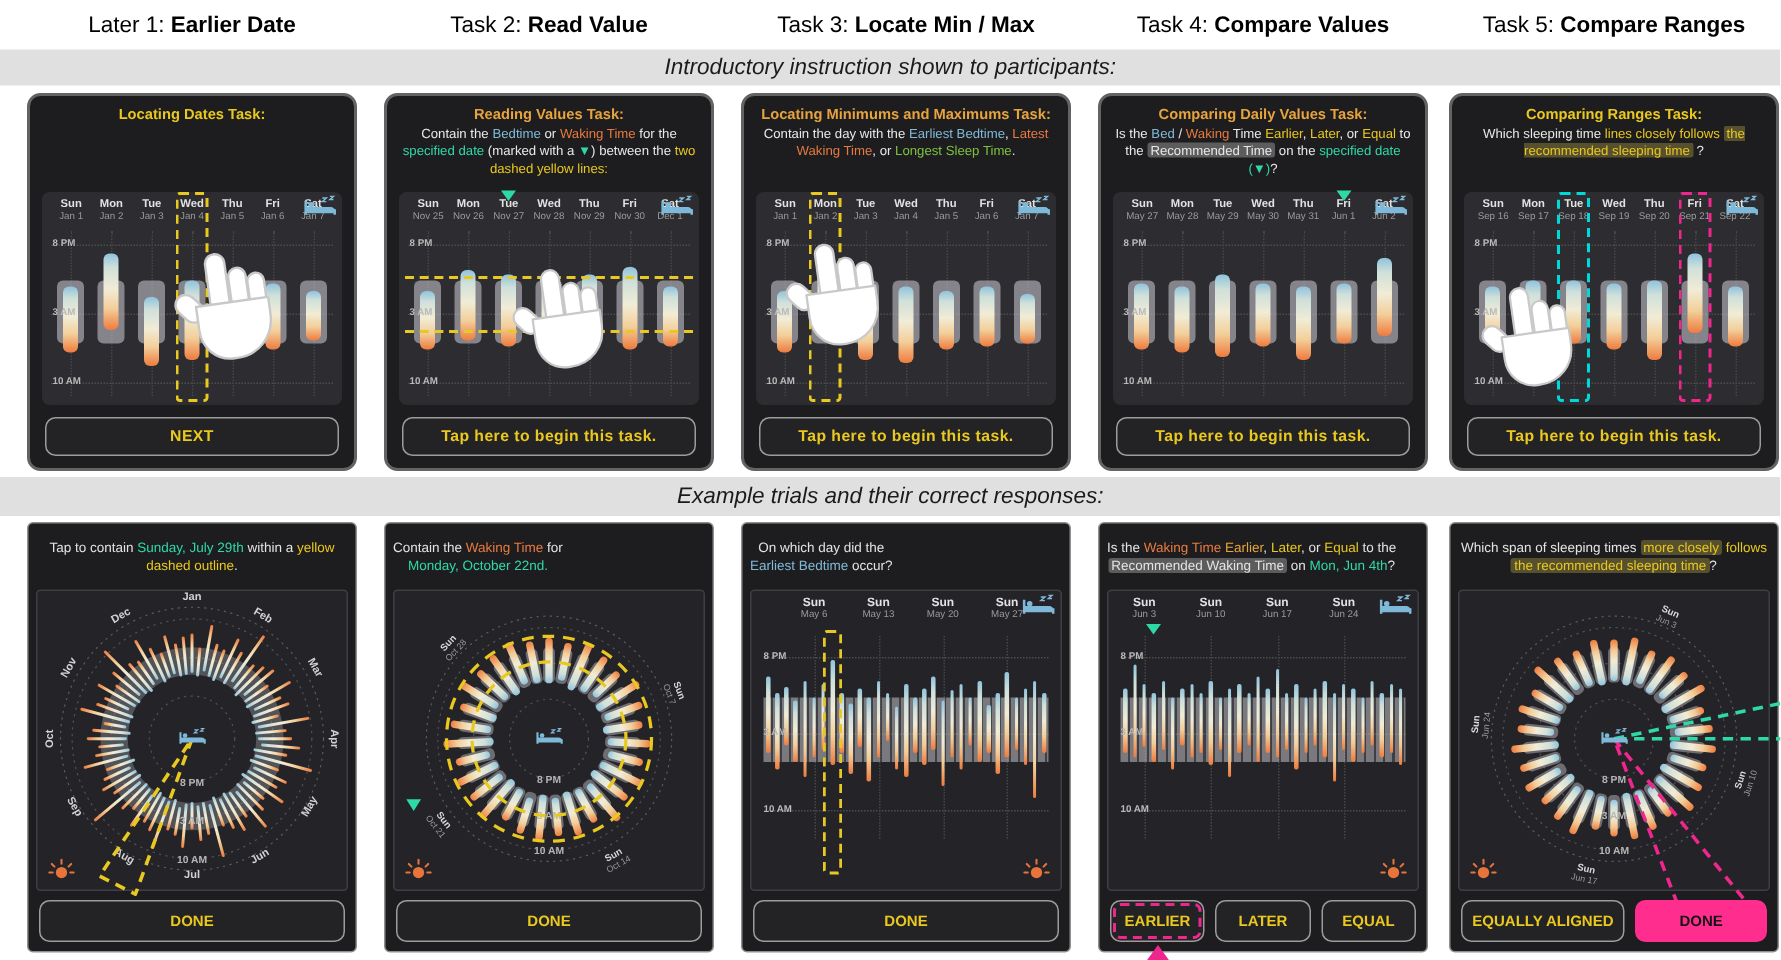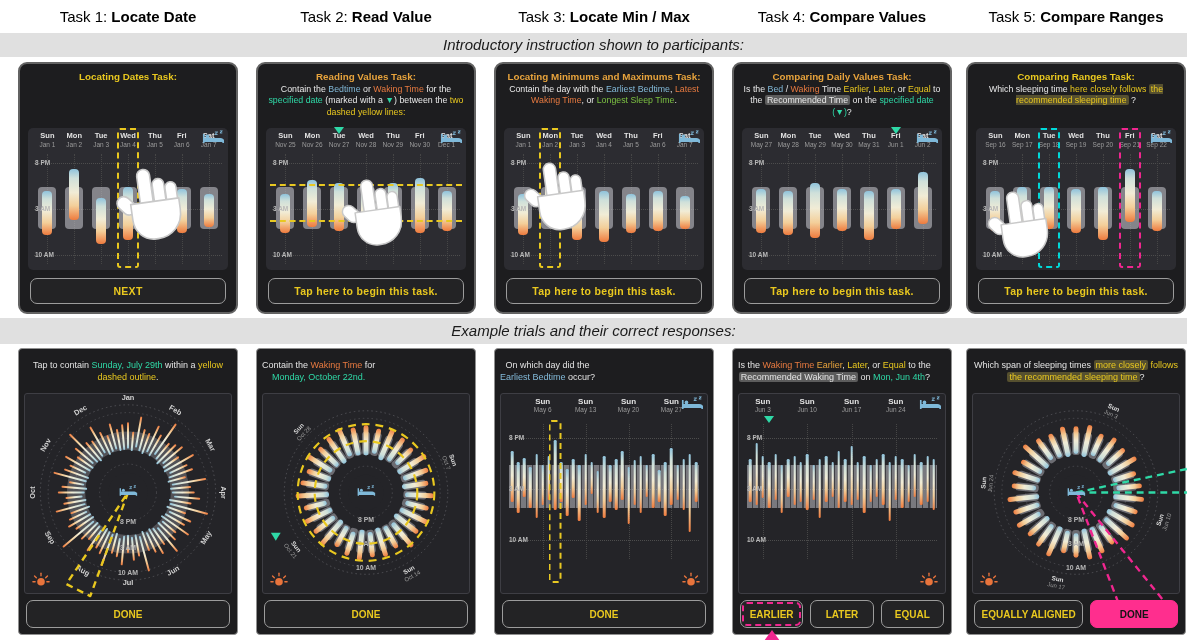--- a/index.html
+++ b/index.html
@@ -49,21 +49,21 @@
   .mbar{position:absolute;width:2.6px;transform:translateX(-50%);border-radius:1.3px;z-index:2;
         background:linear-gradient(180deg,#8fc3dc 0%,#cfe0da 20%,#f1ecd6 48%,#f3cf9a 72%,#ee7b3e 100%);}
   svg{overflow:visible;}
 </style>
 </head>
 <body>
 
 <div id="fig">
   <div class="banner" id="banner2">Example trials and their correct responses:</div>
   <div class="banner" id="banner1">Introductory instruction shown to participants:</div>
-<div class="task-header" style="left: 18px;"><span>Task 1: </span><b>Locate Date</b></div>
+<div class="task-header" style="left: 18px;"><span>Later 1: </span><b>Earlier Date</b></div>
     <div class="task-header" style="left: 256px;"><span>Task 2: </span><b>Read Value</b></div>
     <div class="task-header" style="left: 494px;"><span>Task 3: </span><b>Locate Min / Max</b></div>
     <div class="task-header" style="left: 732px;"><span>Task 4: </span><b>Compare Values</b></div>
     <div class="task-header" style="left: 966px;"><span>Task 5: </span><b>Compare Ranges</b></div>
     <div class="panel intro" style="left: 18px;">
       <div class="intro-title" style="color: rgb(233, 200, 31);">Locating Dates Task:</div>
       <div class="chart-card">
         <div class="icon-bed"><svg width="100%" height="100%" viewBox="0 0 26 18">
             <path d="M3 4 v10 M3 12 h21 M24 10 v4" stroke="#7fb9d9" stroke-width="1.8" fill="none"></path>
             <path d="M3 8.5 h18 a3.5 3.5 0 0 1 3.5 3.5 H3 z" fill="#7fb9d9"></path>
@@ -384,21 +384,21 @@
           <div class="cbar" style="left: 92.8571%; top: 16%; height: 48%;"></div>
         </div>
         <div class="overlay">
           <div class="tri" style="left: 78.5714%; top: -1px;"></div>
         </div>
       </div>
       <div class="btn intro-btn">Tap here to begin this task.</div>
     </div>
     <div class="panel intro" style="left: 966px;">
       <div class="intro-title" style="color: rgb(233, 200, 31); text-align: center;">Comparing Ranges Task:</div>
-      <div class="intro-body"><span>Which sleeping time </span><span style="color: rgb(233, 200, 31);">here closely follows</span><span> </span><span style="color: rgb(233, 200, 31); background: rgb(86, 80, 47); padding: 0px 2px; border-radius: 2px;">the recommended sleeping time</span><span> ?</span></div>
+      <div class="intro-body"><span>Which sleeping time </span><span style="color: rgb(233, 200, 31);">lines closely follows</span><span> </span><span style="color: rgb(233, 200, 31); background: rgb(86, 80, 47); padding: 0px 2px; border-radius: 2px;">the recommended sleeping time</span><span> ?</span></div>
       <div class="chart-card">
         <div class="icon-bed"><svg width="100%" height="100%" viewBox="0 0 26 18">
             <path d="M3 4 v10 M3 12 h21 M24 10 v4" stroke="#7fb9d9" stroke-width="1.8" fill="none"></path>
             <path d="M3 8.5 h18 a3.5 3.5 0 0 1 3.5 3.5 H3 z" fill="#7fb9d9"></path>
             <circle cx="7" cy="6.8" r="2" fill="#7fb9d9"></circle>
             <path d="M15 2 h3 l-3 2.6 h3 M20.5 0.8 h2.6 l-2.6 2.2 h2.6" stroke="#7fb9d9" stroke-width="1" fill="none"></path>
           </svg></div>
         <div class="day-row">
           <div class="day-cell">
             <span class="day-name">Sun</span>

